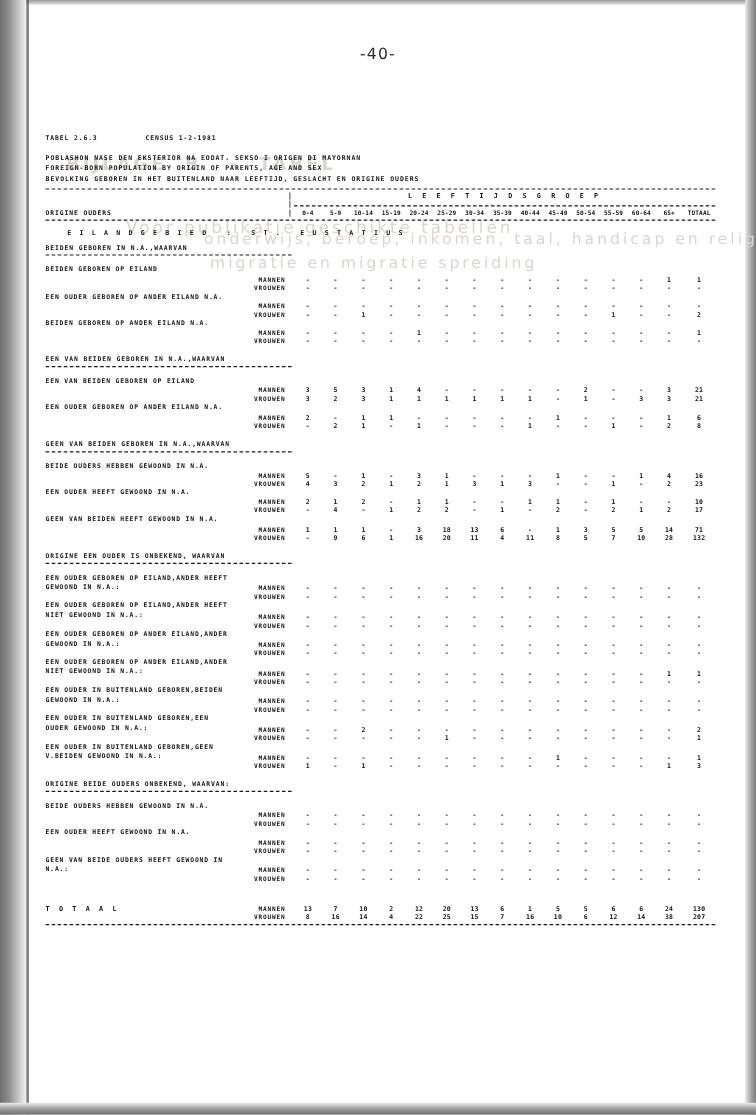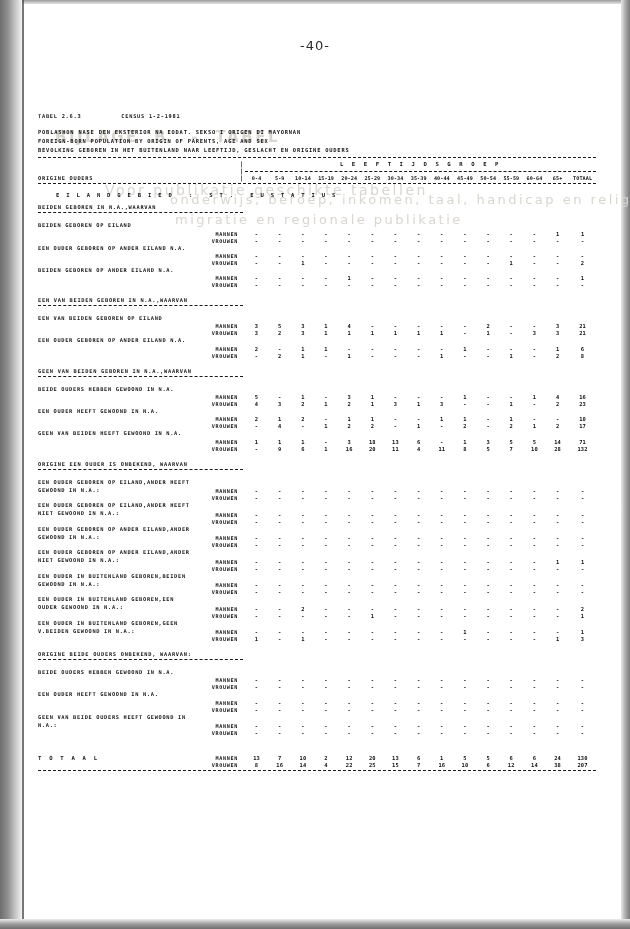--- a/index.html
+++ b/index.html
@@ -92,21 +92,21 @@
   <div id="edge-left"></div>
   <div id="edge-left-line"></div>
   <div id="edge-right"></div>
   <div id="edge-bottom"></div>
 
   <div id="pagenum">-40-</div>
 
   <div class="ghost" style="left:55px;top:128px;font-size:15px;font-weight:bold;">BIJLAGE  B   -  TABEL</div>
   <div class="ghost" style="left:105px;top:182px;font-size:14px;">Voor publikatie geschikte tabellen</div>
   <div class="ghost" style="left:170px;top:192px;font-size:13px;">onderwijs, beroep, inkomen, taal, handicap en religie en</div>
-  <div class="ghost" style="left:175px;top:212px;font-size:13px;">migratie en regionale publikatie</div>
+  <div class="ghost" style="left:175px;top:212px;font-size:13px;">migratie en migratie spreiding</div>
 
   <div id="sheet">
 
     <div style="display:flex;gap:40px;">
       <div class="hdr-line">TABEL 2.6.3</div>
       <div class="hdr-line">CENSUS 1-2-1981</div>
     </div>
     <div style="height:7px;"></div>
     <div class="title-line">POBLASHON NASE DEN EKSTERIOR NA EODAT. SEKSO I ORIGEN DI MAYORNAN</div>
     <div class="title-line">FOREIGN-BORN POPULATION BY ORIGIN OF PARENTS, AGE AND SEX</div>

